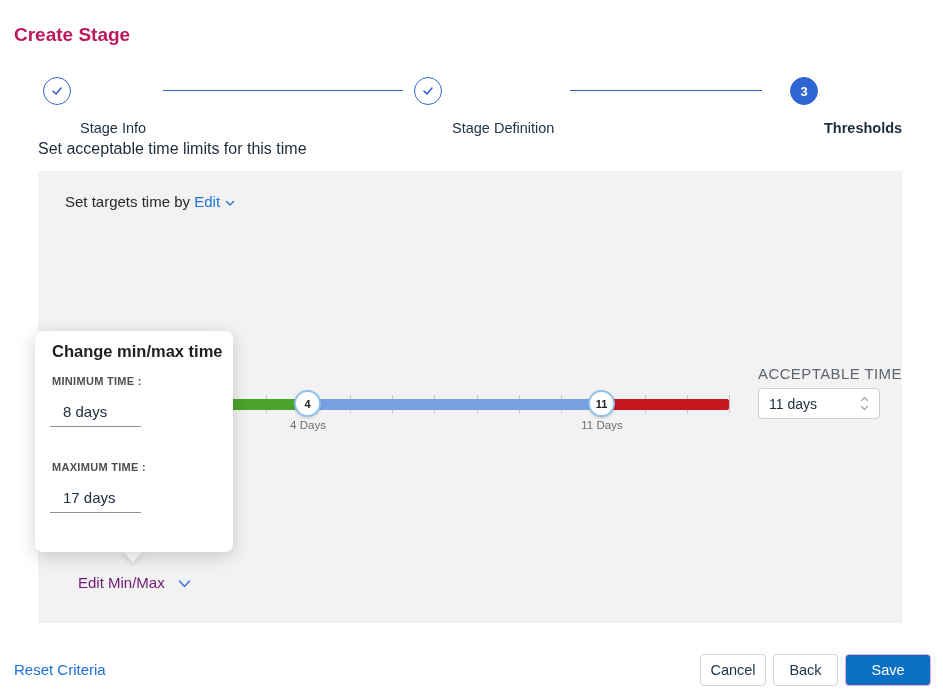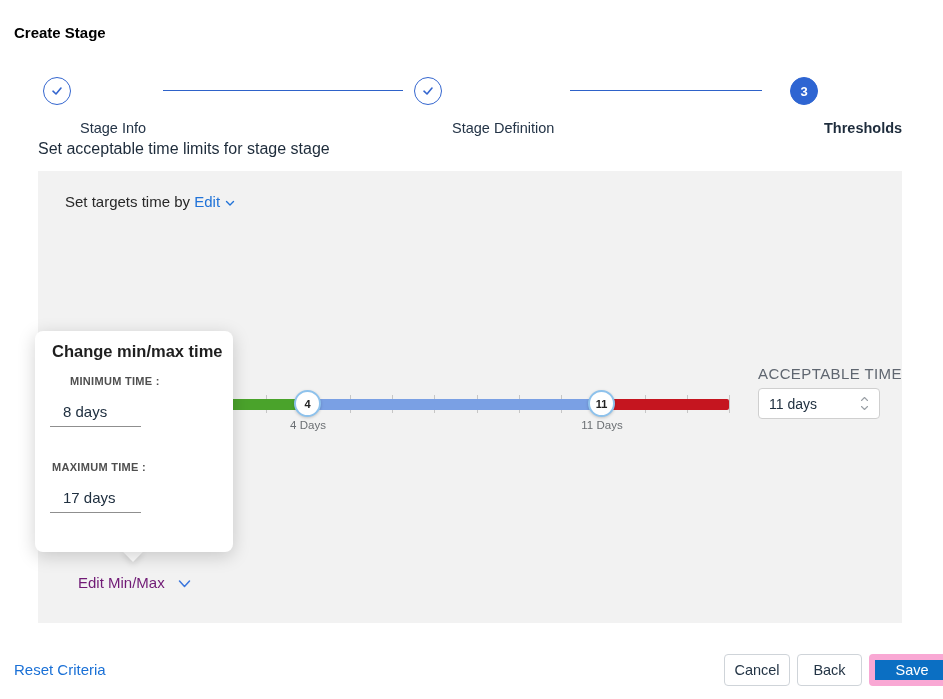--- a/index.html
+++ b/index.html
@@ -1,20 +1,20 @@
 <!DOCTYPE html>
 <html><head>
 <meta charset="utf-8">
 <style>
   * { margin:0; padding:0; box-sizing:border-box; }
   html,body { background:#fff; }
   body { font-family:"Liberation Sans", sans-serif; color:#22313f; }
   .page { position:relative; width:943px; height:699px; background:#fff; overflow:hidden; }
 
-  .page-title { position:absolute; left:14px; top:24px; font-size:15px; font-weight:700; color:#000000; }
+  .page-title { position:absolute; left:14px; top:24px; font-size:19px; font-weight:700; color:#be185d; }
 
   
   .step-circle { position:absolute; top:77px; width:28px; height:28px; border-radius:50%;
       border:1.5px solid #3466cf; background:#fff; display:flex; align-items:center; justify-content:center; }
   .step-circle.filled { background:#2e65d2; border-color:#2e65d2; color:#fff; font-size:13px; font-weight:700; }
   .step-label { position:absolute; top:84px; font-size:14.5px; color:#243447; white-space:nowrap;margin-top:36px; }
   .step-label.active { font-weight:700; color:#1e2c3c; }
   .step-line { position:absolute; top:90px; height:1px; background:#2e62c9; }
 
   .section-heading { position:absolute; left:38px; top:140px; font-size:16px; font-weight:500; color:#1d2b3a; }
@@ -62,23 +62,23 @@
       transform:rotate(45deg); box-shadow:2px 2px 6px rgba(0,0,0,.12); z-index:4; }
   .popover-title { position:absolute; left:17px; top:11px; font-size:16.5px; font-weight:700; color:#1f1f1f; }
   .field-label { position:absolute; left:17px; font-size:11px; font-weight:700; color:#4f4f4f; letter-spacing:.3px; }
   .u-input { position:absolute; left:15px; width:91px; height:27px; border-bottom:1px solid #8f8f8f;
       font-size:15px; color:#203040; padding-left:13px; line-height:24px; background:transparent; }
 
   
   .reset-link { position:absolute; left:14px; top:661px; font-size:15px; color:#1a70d6; cursor:pointer; }
   .btn { position:absolute; top:654px; height:32px; border-radius:4px; font-size:14.5px;
       display:flex; align-items:center; justify-content:center; cursor:pointer;
-      font-family:"Liberation Sans", sans-serif;margin-left:24px; }
+      font-family:"Liberation Sans", sans-serif; }
   .btn.ghost { background:#fff; border:1px solid #cfd4d9; color:#243546; }
-  .btn.primary { background:#0b6fc3; border:6px solid #f9a8d4; color:#fff; }
+  .btn.primary { background:#0b6fc3; border:1px solid #f9a8d4; color:#fff; }
   .btn-cancel { left:700px; width:66px; }
   .btn-back { left:773px; width:65px; }
   .btn-save { left:845px; width:86px; }
 </style>
 </head>
 <body>
 
 <div class="page">
 
   <div class="page-title">Create Stage</div>
@@ -99,21 +99,21 @@
     </div>
     <div class="step-label" style="left:452px;">Stage Definition</div>
     <div class="step-line" style="left:570px; width:192px;"></div>
 
     <div class="step-circle filled" style="left:790px;">
       <span>3</span>
     </div>
     <div class="step-label active" style="left:824px;">Thresholds</div>
   </div>
 
-  <div class="section-heading">Set acceptable time limits for stage stage</div>
+  <div class="section-heading">Set acceptable time limits for this time</div>
 
   <div class="panel">
 
     <div class="target-row">
       <span>Set targets time by</span>
       <span class="target-link">Edit</span>
       <span class="chev">
         <svg width="12" height="12" viewBox="0 0 12 12">
             <path d="M2.5 4.5 L6 8 L9.5 4.5" fill="none" stroke="#2173d8" stroke-width="1.4" stroke-linecap="round" stroke-linejoin="round"></path>
           </svg>
@@ -170,21 +170,21 @@
             <path d="M2.5 3 L7.5 8.5 L12.5 3" fill="none" stroke="#3a76dd" stroke-width="1.5" stroke-linecap="round" stroke-linejoin="round"></path>
           </svg>
       </span>
     </div>
 
   </div>
 
   <div class="popover-arrow"></div>
   <div class="popover">
     <div class="popover-title">Change min/max time</div>
-    <div class="field-label" style="top:44px;margin-left:18px;">MINIMUM TIME :</div>
+    <div class="field-label" style="top:44px;">MINIMUM TIME :</div>
     <div class="u-input" style="top:69px;">8 days</div>
     <div class="field-label" style="top:130px;">MAXIMUM TIME :</div>
     <div class="u-input" style="top:155px;">17 days</div>
   </div>
 
   <div class="reset-link">Reset Criteria</div>
   <div class="btn ghost btn-cancel">Cancel</div>
   <div class="btn ghost btn-back">Back</div>
   <div class="btn primary btn-save">Save</div>
 

